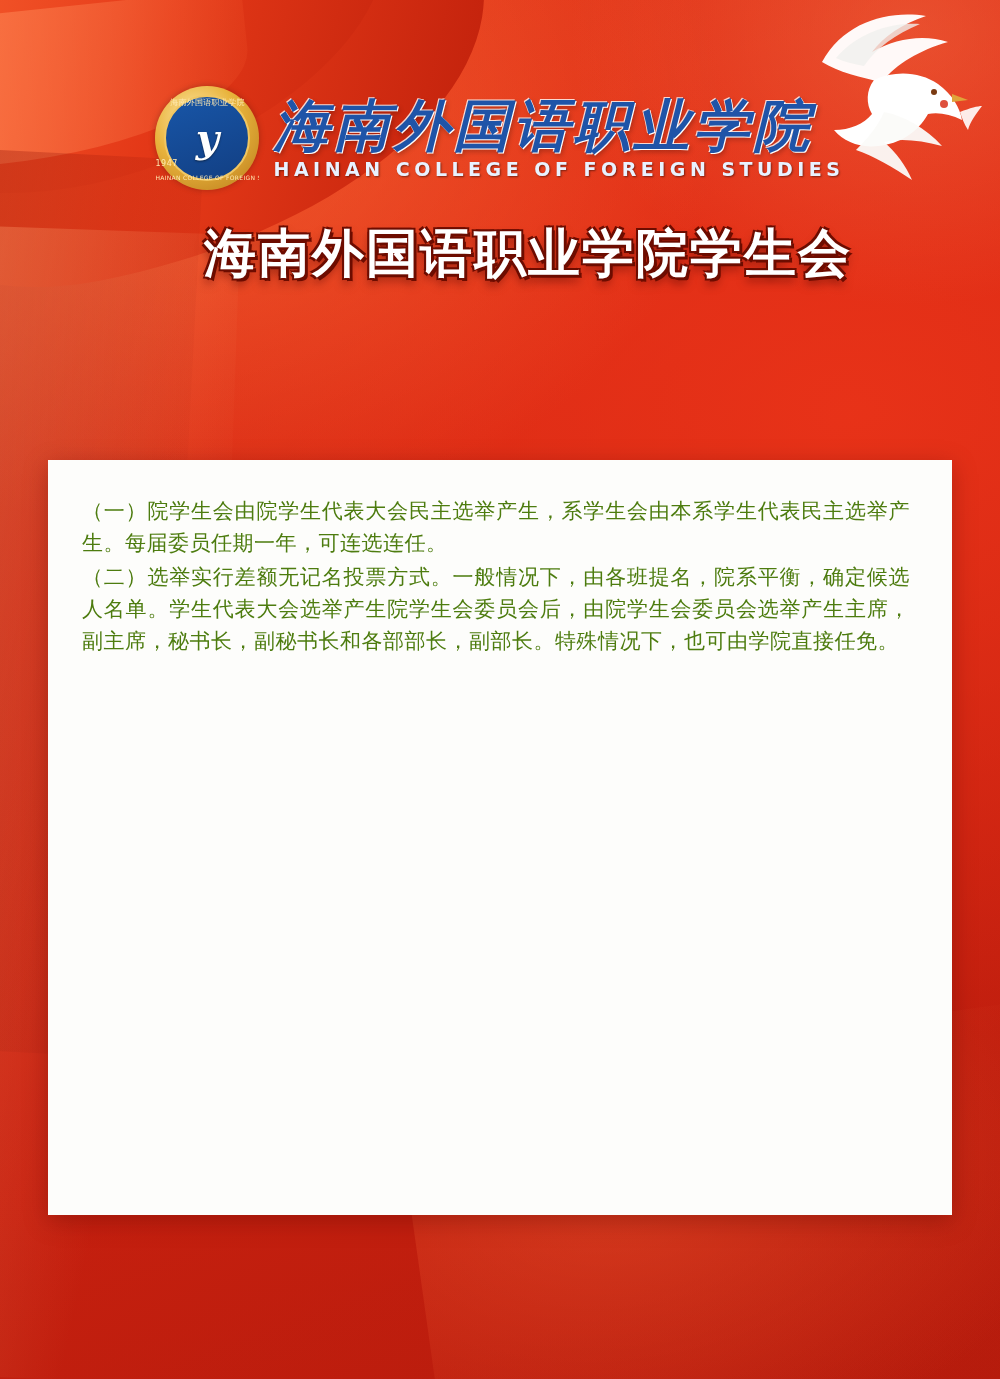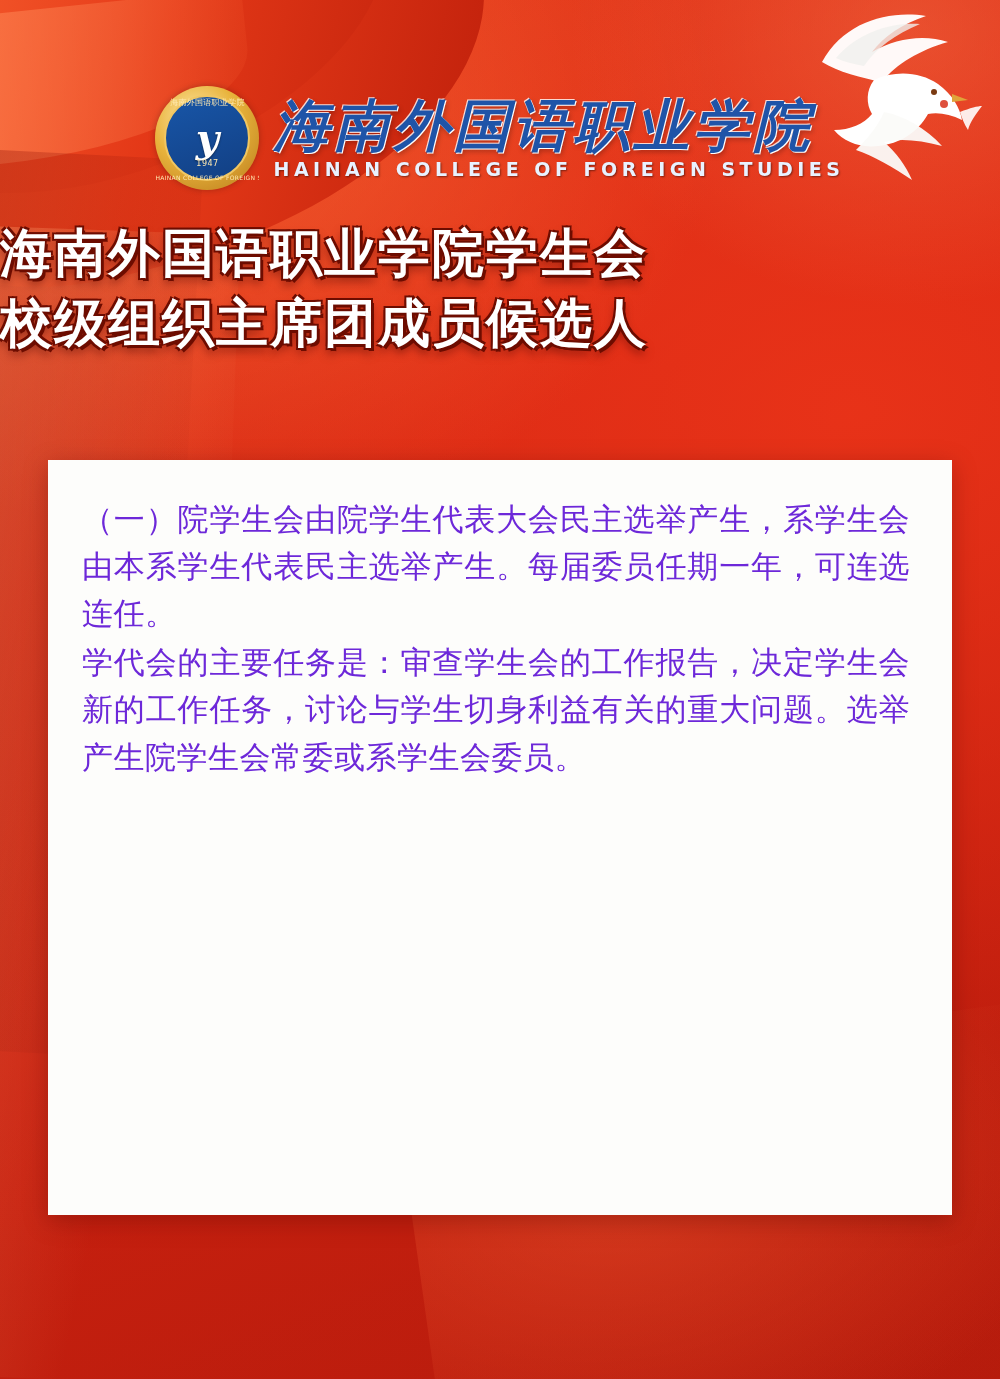--- a/index.html
+++ b/index.html
@@ -128,21 +128,21 @@
     letter-spacing: .3px;
     white-space: nowrap;
     overflow: hidden;
   }
   .logo-arc-top { top: 11px; }
   .logo-arc-bottom { bottom: 9px; font-size: 6px; }
   .logo-year {
     position: absolute;
     left: 0; width: 104px;
     bottom: 22px;
-    text-align: center;
+    text-align: left;
     color: #ffe9b0;
     font-size: 8px;
     letter-spacing: .5px;
     margin-top: 42px;
   }
 
   .school-block {
     display: flex;
     flex-direction: column;
     justify-content: center;
@@ -180,21 +180,21 @@
     height: 180px;
     pointer-events: none;
   }
 
   
   .title {
     position: absolute;
     top: 218px;
     left: 0;
     width: 852px;
-    text-align: left;
+    text-align: right;
     font-family: "DejaVu Sans", "Liberation Sans", sans-serif;
     font-weight: bold;
     font-size: 52px;
     line-height: 1.35;
     letter-spacing: 2px;
     color: #ffffff;
     text-shadow:
       3px 3px 0 #6d0c00,
       -2px -2px 0 #6d0c00,
       2px -2px 0 #6d0c00,
@@ -211,23 +211,23 @@
     width: 904px;
     height: 755px;
     background: #fdfdfb;
     box-shadow: 0 6px 22px rgba(90,10,0,.35);
   }
   .card-inner {
     padding: 36px 34px 20px 34px;
   }
   .para {
     font-family: "DejaVu Sans", "Liberation Sans", sans-serif;
-    font-size: 31px;
+    font-size: 21px;
     line-height: 1.52;
-    color: #6d28d9;
+    color: #4d7c0f;
     letter-spacing: .5px;
     text-align: justify;
     margin: 0 8px 2px 0;
   }
 </style>
 </head>
 <body>
 
 <div id="poster">
 
@@ -270,23 +270,22 @@
       <div class="logo-arc-bottom">HAINAN COLLEGE OF FOREIGN STUDIES</div>
     </div>
     <div class="school-block">
       <div class="school-cn">海南外国语职业学院</div>
       <div class="school-en">HAINAN COLLEGE OF FOREIGN STUDIES</div>
     </div>
   </div>
 
   <div class="title">
     <div>海南外国语职业学院学生会</div>
-    <div>校级组织主席团成员候选人</div>
   </div>
 
   <div class="card">
     <div class="card-inner">
       <p class="para">（一）院学生会由院学生代表大会民主选举产生，系学生会由本系学生代表民主选举产生。每届委员任期一年，可连选连任。</p>
-      <p class="para">学代会的主要任务是：审查学生会的工作报告，决定学生会新的工作任务，讨论与学生切身利益有关的重大问题。选举产生院学生会常委或系学生会委员。</p>
+      <p class="para">（二）选举实行差额无记名投票方式。一般情况下，由各班提名，院系平衡，确定候选人名单。学生代表大会选举产生院学生会委员会后，由院学生会委员会选举产生主席，副主席，秘书长，副秘书长和各部部长，副部长。特殊情况下，也可由学院直接任免。</p>
     </div>
   </div>
 
 </div>
 
 </body></html>

